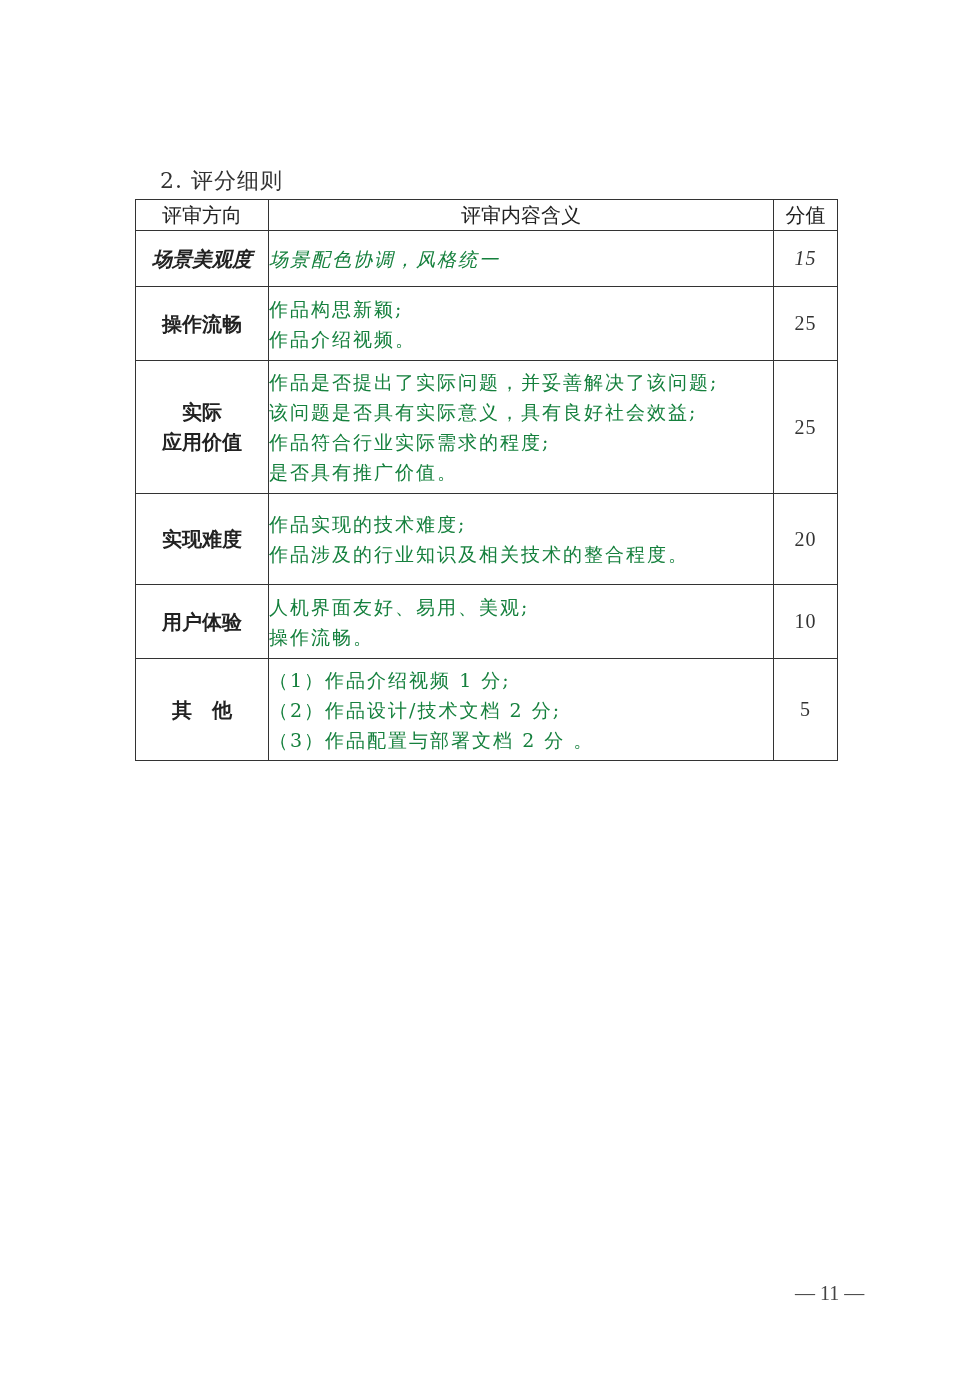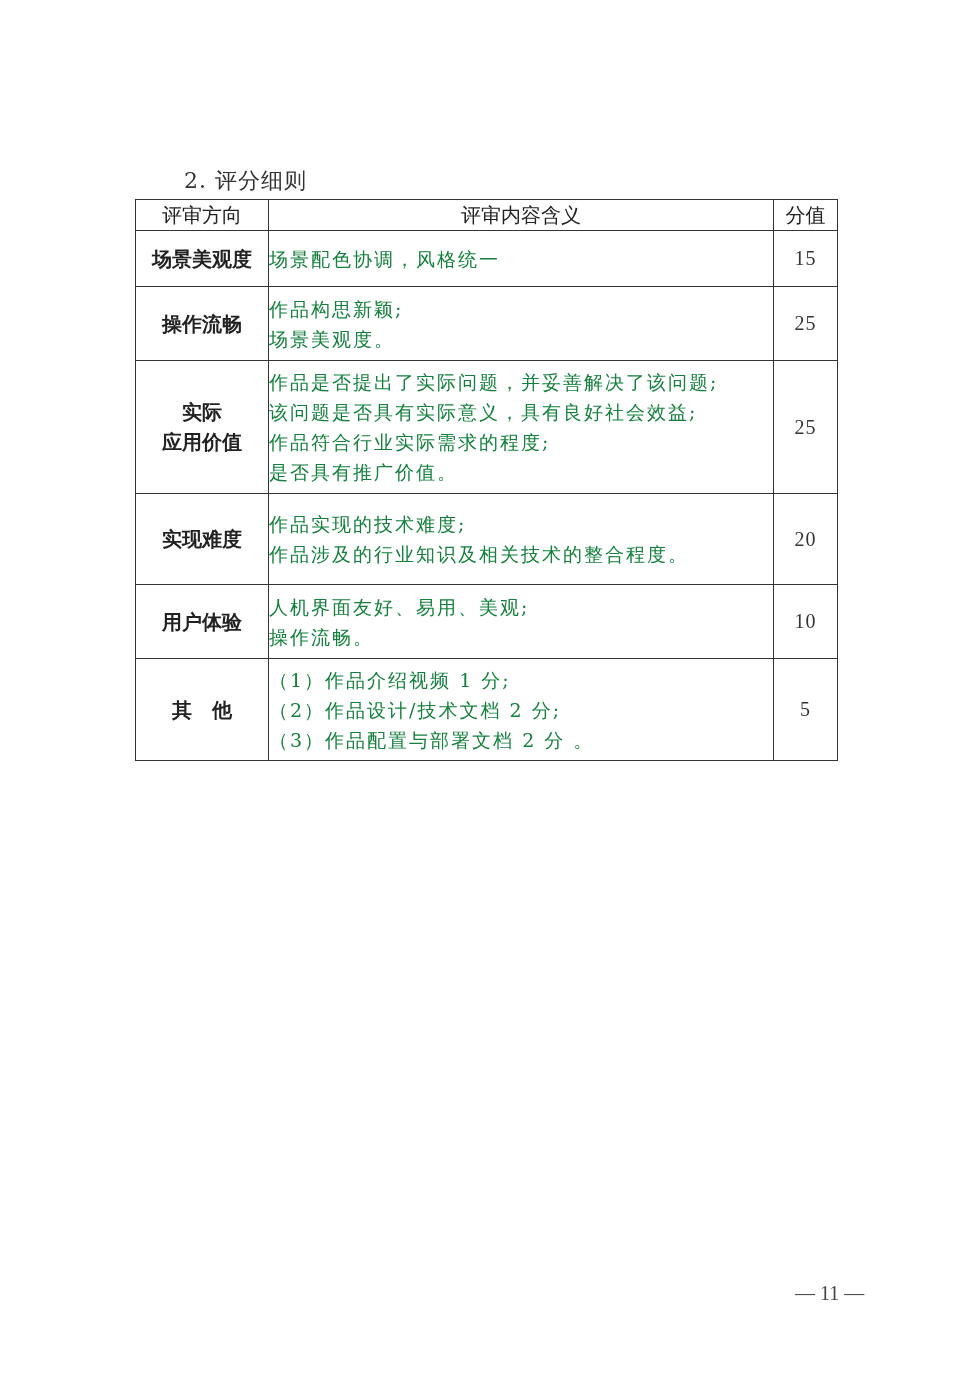--- a/index.html
+++ b/index.html
@@ -1,17 +1,17 @@
 <!DOCTYPE html>
 <html><head>
 <meta charset="utf-8">
 <style>
   html, body { margin:0; padding:0; background:#ffffff; }
   body { width:980px; height:1386px; position:relative; overflow:hidden; color:#222; }
-  .heading { position:absolute; left:184px; top:166px; font-family:"DejaVu Serif", serif; font-size:22px; color:#333; letter-spacing:1px; }
+  .heading { position:absolute; left:160px; top:166px; font-family:"DejaVu Serif", serif; font-size:22px; color:#333; letter-spacing:1px; }
   table.grid { position:absolute; left:135px; top:199px; border-collapse:collapse; width:702px; table-layout:fixed; }
   table.grid td, table.grid th { border:1.5px solid #333; padding:0; vertical-align:middle;margin-top:32px; }
   th { font-family:"DejaVu Sans", sans-serif; font-weight:normal; font-size:20px; color:#222; height:30px; }
   td.dir { font-family:"DejaVu Sans", sans-serif; font-weight:bold; font-size:20px; text-align:center; color:#222; line-height:30px; }
   td.content { font-family:"DejaVu Serif", serif; font-size:19px; color:#15803d; padding-left:7px; line-height:30px; letter-spacing:2px; }
   td.score { font-family:"Liberation Serif", serif; font-size:20px; text-align:center; color:#333; letter-spacing:1px; }
   .line { display:block; white-space:nowrap; }
   .footer { position:absolute; left:795px; top:1262px; font-family:"Liberation Serif", serif; font-size:20px; color:#444;margin-top:20px; }
 </style>
 </head>
@@ -26,36 +26,36 @@
     <col style="width:64px">
   </colgroup>
   <thead>
     <tr>
       <th>评审方向</th>
       <th>评审内容含义</th>
       <th>分值</th>
     </tr>
   </thead>
   <tbody id="tbody">
-      <tr style="height: 56px;">
+      <tr style="height: 56px; font-style: italic;">
         <td class="dir">
           <span class="line">场景美观度</span>
         </td>
         <td class="content">
           <span class="line">场景配色协调，风格统一</span>
         </td>
         <td class="score">15</td>
       </tr>
       <tr style="height: 74px;">
         <td class="dir">
           <span class="line">操作流畅</span>
         </td>
         <td class="content">
           <span class="line">作品构思新颖;</span>
-          <span class="line">场景美观度。</span>
+          <span class="line">作品介绍视频。</span>
         </td>
         <td class="score">25</td>
       </tr>
       <tr style="height: 133px;">
         <td class="dir">
           <span class="line">实际</span>
           <span class="line">应用价值</span>
         </td>
         <td class="content">
           <span class="line">作品是否提出了实际问题，并妥善解决了该问题;</span>

